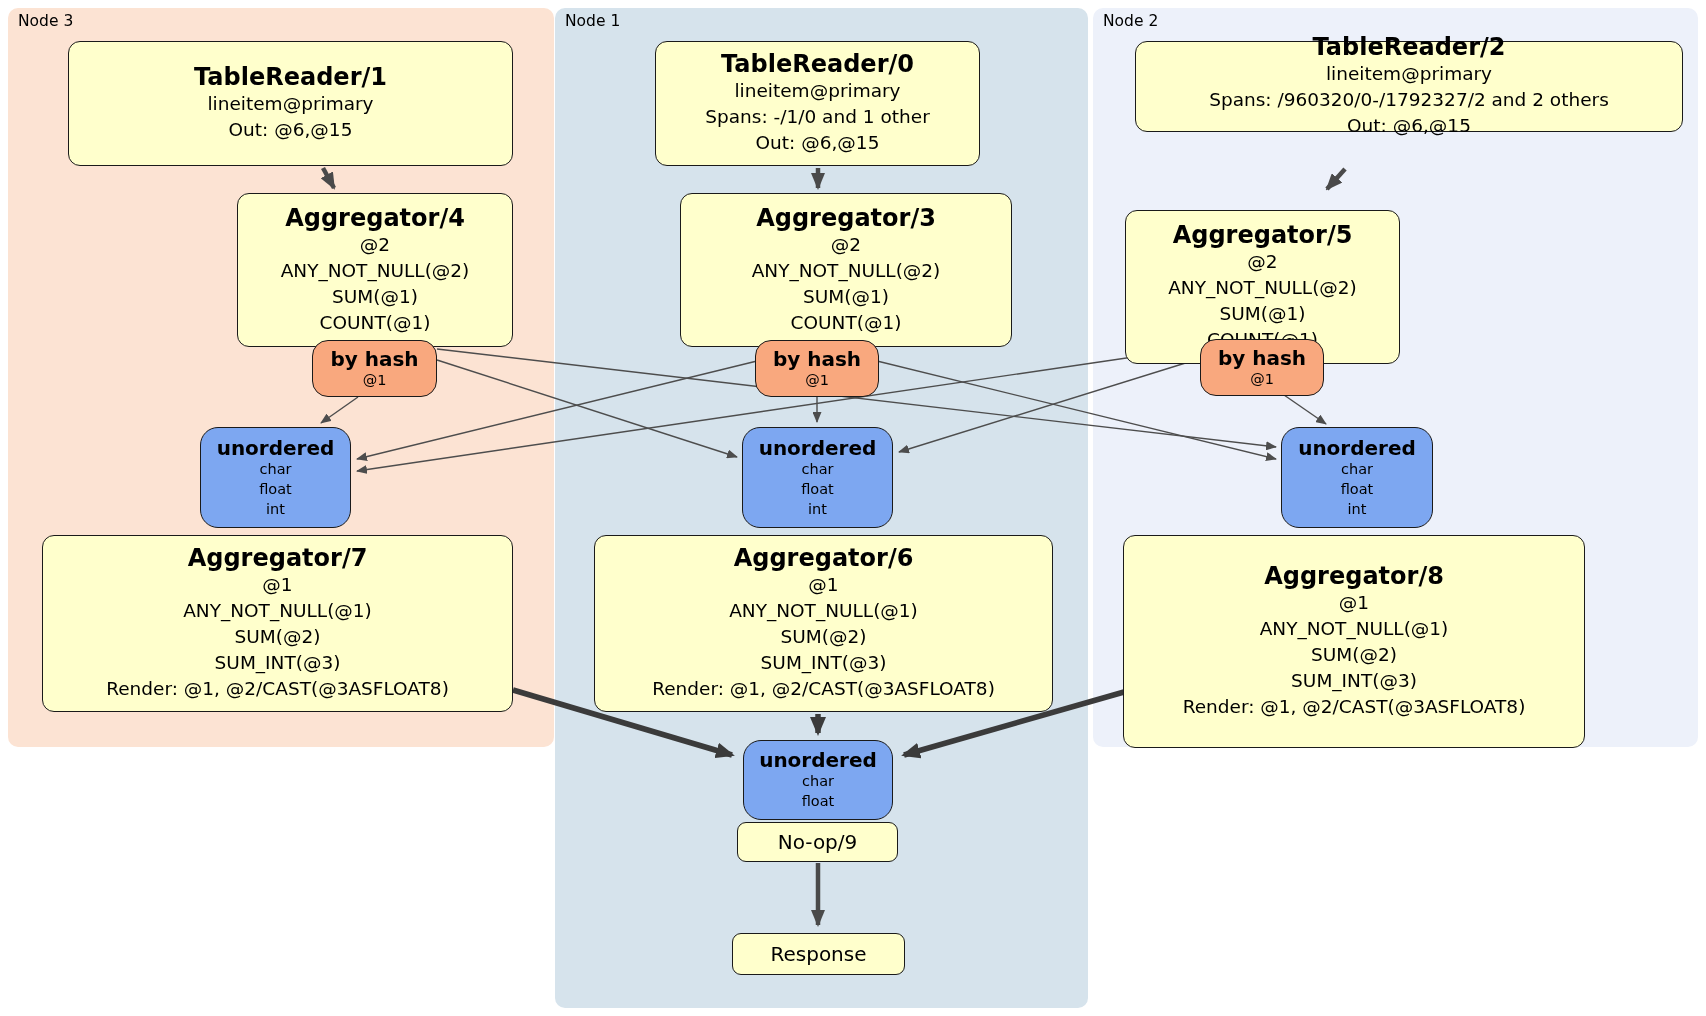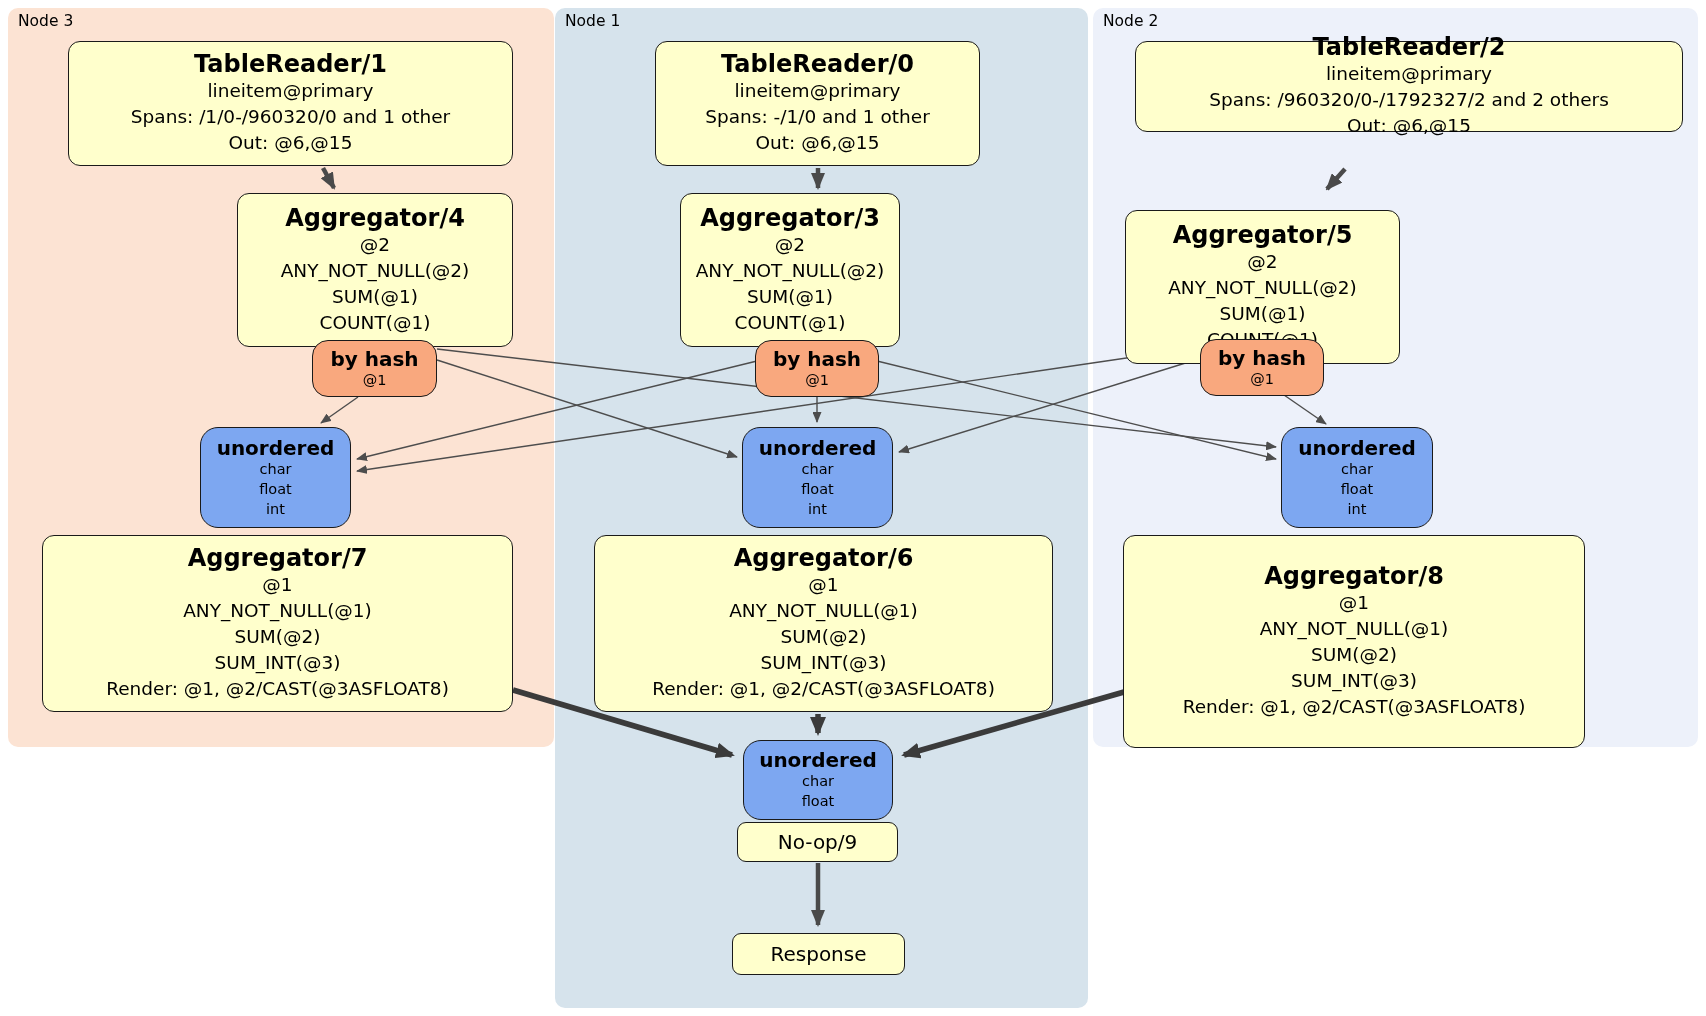--- a/index.html
+++ b/index.html
@@ -72,21 +72,20 @@
     <line x1="513" y1="690" x2="732" y2="755" stroke="#3b3b3b" stroke-width="5.5" marker-end="url(#ah-thick)"></line>
     <line x1="818" y1="714" x2="818" y2="733" stroke="#3b3b3b" stroke-width="5.5" marker-end="url(#ah-thick)"></line>
     <line x1="1124" y1="692" x2="904" y2="755" stroke="#3b3b3b" stroke-width="5.5" marker-end="url(#ah-thick)"></line>
 
     <line x1="818" y1="863" x2="818" y2="925" stroke="#4a4a4a" stroke-width="4.5" marker-end="url(#ah-med)"></line>
   </svg>
 
   <div class="box proc" style="left:68px;top:41px;width:445px;height:125px;">
     <div class="box-title">TableReader/1</div>
     <div class="box-line">lineitem@primary</div>
-    <div class="box-line">Spans: /1/0-/960320/0 and 1 other</div>
     <div class="box-line">Out: @6,@15</div>
   </div>
   <div class="box proc" style="left:655px;top:41px;width:325px;height:125px;">
     <div class="box-title">TableReader/0</div>
     <div class="box-line">lineitem@primary</div>
     <div class="box-line">Spans: -/1/0 and 1 other</div>
     <div class="box-line">Out: @6,@15</div>
   </div>
   <div class="box proc" style="left:1135px;top:41px;width:548px;height:91px;">
     <div class="box-title">TableReader/2</div>
@@ -95,21 +94,21 @@
     <div class="box-line">Out: @6,@15</div>
   </div>
 
   <div class="box proc" style="left:237px;top:193px;width:276px;height:154px;">
     <div class="box-title">Aggregator/4</div>
     <div class="box-line">@2</div>
     <div class="box-line">ANY_NOT_NULL(@2)</div>
     <div class="box-line">SUM(@1)</div>
     <div class="box-line">COUNT(@1)</div>
   </div>
-  <div class="box proc" style="left:680px;top:193px;width:220px;height:154px;">
+  <div class="box proc" style="left:680px;top:193px;width:332px;height:154px;">
     <div class="box-title">Aggregator/3</div>
     <div class="box-line">@2</div>
     <div class="box-line">ANY_NOT_NULL(@2)</div>
     <div class="box-line">SUM(@1)</div>
     <div class="box-line">COUNT(@1)</div>
   </div>
   <div class="box proc" style="left:1125px;top:210px;width:275px;height:154px;">
     <div class="box-title">Aggregator/5</div>
     <div class="box-line">@2</div>
     <div class="box-line">ANY_NOT_NULL(@2)</div>

